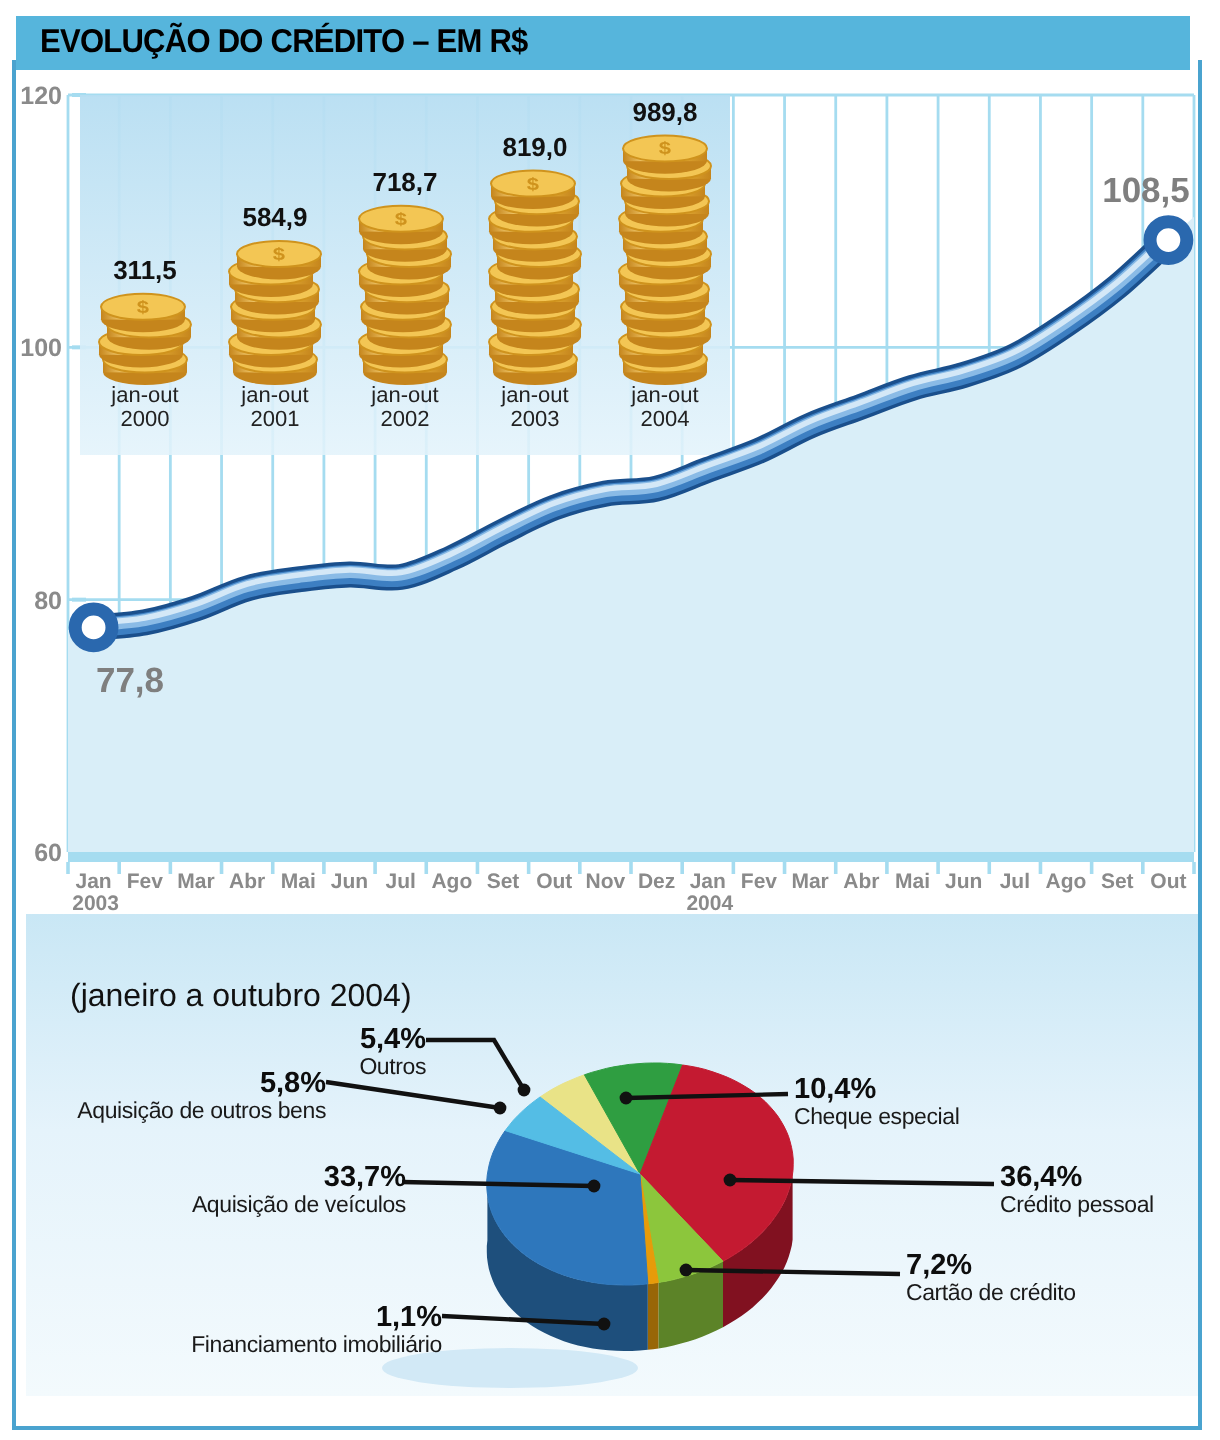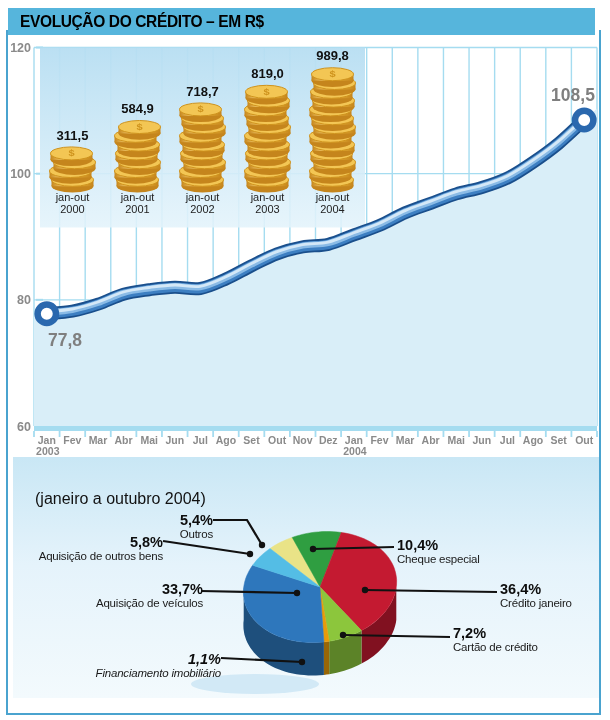--- a/index.html
+++ b/index.html
@@ -346,31 +346,31 @@
         <div class="nm">Outros</div>
       </div>
       <div class="pie-label left-side" style="right: 436px; top: 77px;">
         <div class="pct">5,8%</div>
         <div class="nm">Aquisição de outros bens</div>
       </div>
       <div class="pie-label left-side" style="right: 396px; top: 124px;">
         <div class="pct">33,7%</div>
         <div class="nm">Aquisição de veículos</div>
       </div>
-      <div class="pie-label left-side" style="right: 378px; top: 194px; font-style: italic;">
+      <div class="pie-label left-side" style="right: 378px; top: 194px;">
         <div class="pct">1,1%</div>
         <div class="nm">Financiamento imobiliário</div>
       </div>
       <div class="pie-label right-side" style="left: 384px; top: 80px;">
         <div class="pct">10,4%</div>
         <div class="nm">Cheque especial</div>
       </div>
       <div class="pie-label right-side" style="left: 487px; top: 124px;">
         <div class="pct">36,4%</div>
-        <div class="nm">Crédito janeiro</div>
+        <div class="nm">Crédito pessoal</div>
       </div>
       <div class="pie-label right-side" style="left: 440px; top: 168px;">
         <div class="pct">7,2%</div>
         <div class="nm">Cartão de crédito</div>
       </div>
     </div>
 
   <div id="frame-border"></div>
 </div>
 

